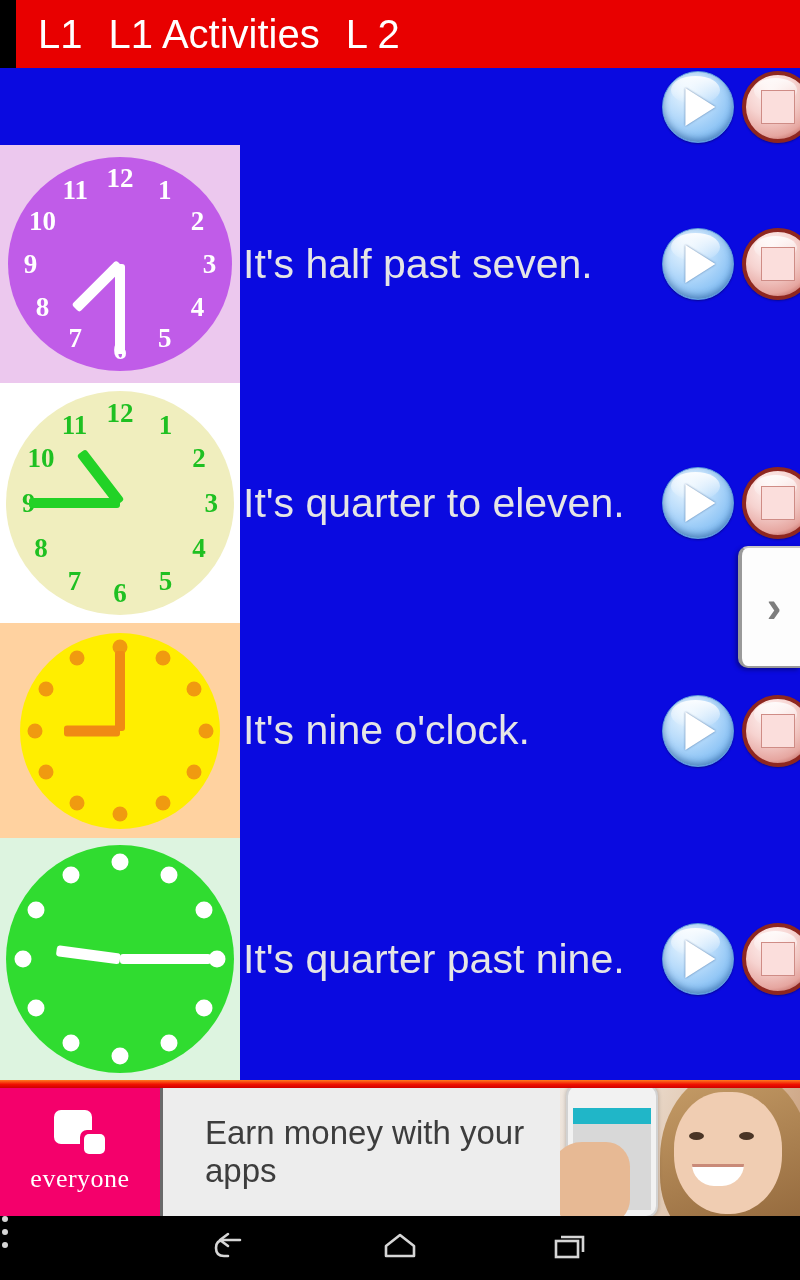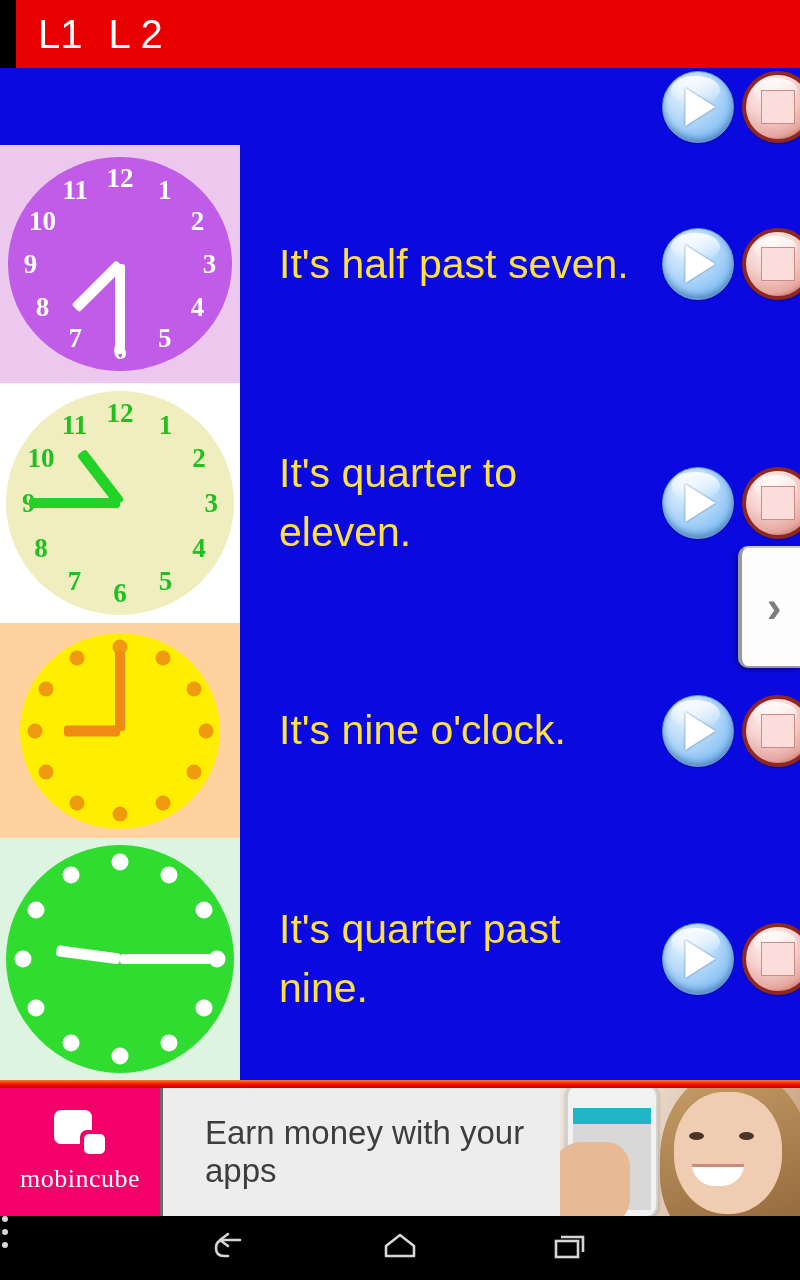--- a/index.html
+++ b/index.html
@@ -47,22 +47,22 @@
   .row-3{ height:242px; }
   .row-4{ height:215px; }
 
   .thumb{
     position:absolute; left:0; top:0; width:240px; height:100%;
     overflow:hidden;
   }
   .rowtext{
     position:absolute; left:240px; top:0; right:160px; height:100%;
     display:flex; align-items:center;
-    color:#fde047; font-size:41px; line-height:59px;
-    padding-left:3px; padding-right:4px;margin-left:36px;
+    color:#e5e5e5; font-size:41px; line-height:59px;
+    padding-left:3px; padding-right:4px;
   }
 
   
   .clockbg{ width:100%; height:100%; position:relative; }
   .face{
     position:absolute; border-radius:50%;
     left:50%; top:50%; transform:translate(-50%,-50%);
   }
   .num{
     position:absolute; transform:translate(-50%,-50%);
@@ -262,20 +262,21 @@
     border-radius:50%; margin:0 auto 7px auto;
   }
 </style>
 </head>
 <body>
 
 <div id="app">
 
   <div class="tabbar">
     <div class="tab">L1</div>
+    <div class="tab">L1 Activities</div>
     <div class="tab">L 2</div>
   </div>
 
   <div class="content">
 
     <div class="hdr">
       <div class="btns">
         <div class="btn btn-play">
           <div class="gloss"></div>
           <div class="tri"></div>
@@ -430,21 +431,21 @@
   </div>
 
   <div class="reddiv"></div>
 
   <div class="ad">
     <div class="ad-logo">
       <div class="ad-mark">
         <div class="big"></div>
         <div class="small"></div>
       </div>
-      <div class="ad-logo-text">mobincube</div>
+      <div class="ad-logo-text">everyone</div>
     </div>
     <div class="ad-copy">
       <div class="ad-head">Earn money with your apps</div>
     </div>
     <div class="ad-photo">
       <div class="hair"></div>
       <div class="face"></div>
       <div class="eye eye-l"></div>
       <div class="eye eye-r"></div>
       <div class="smile"></div>

